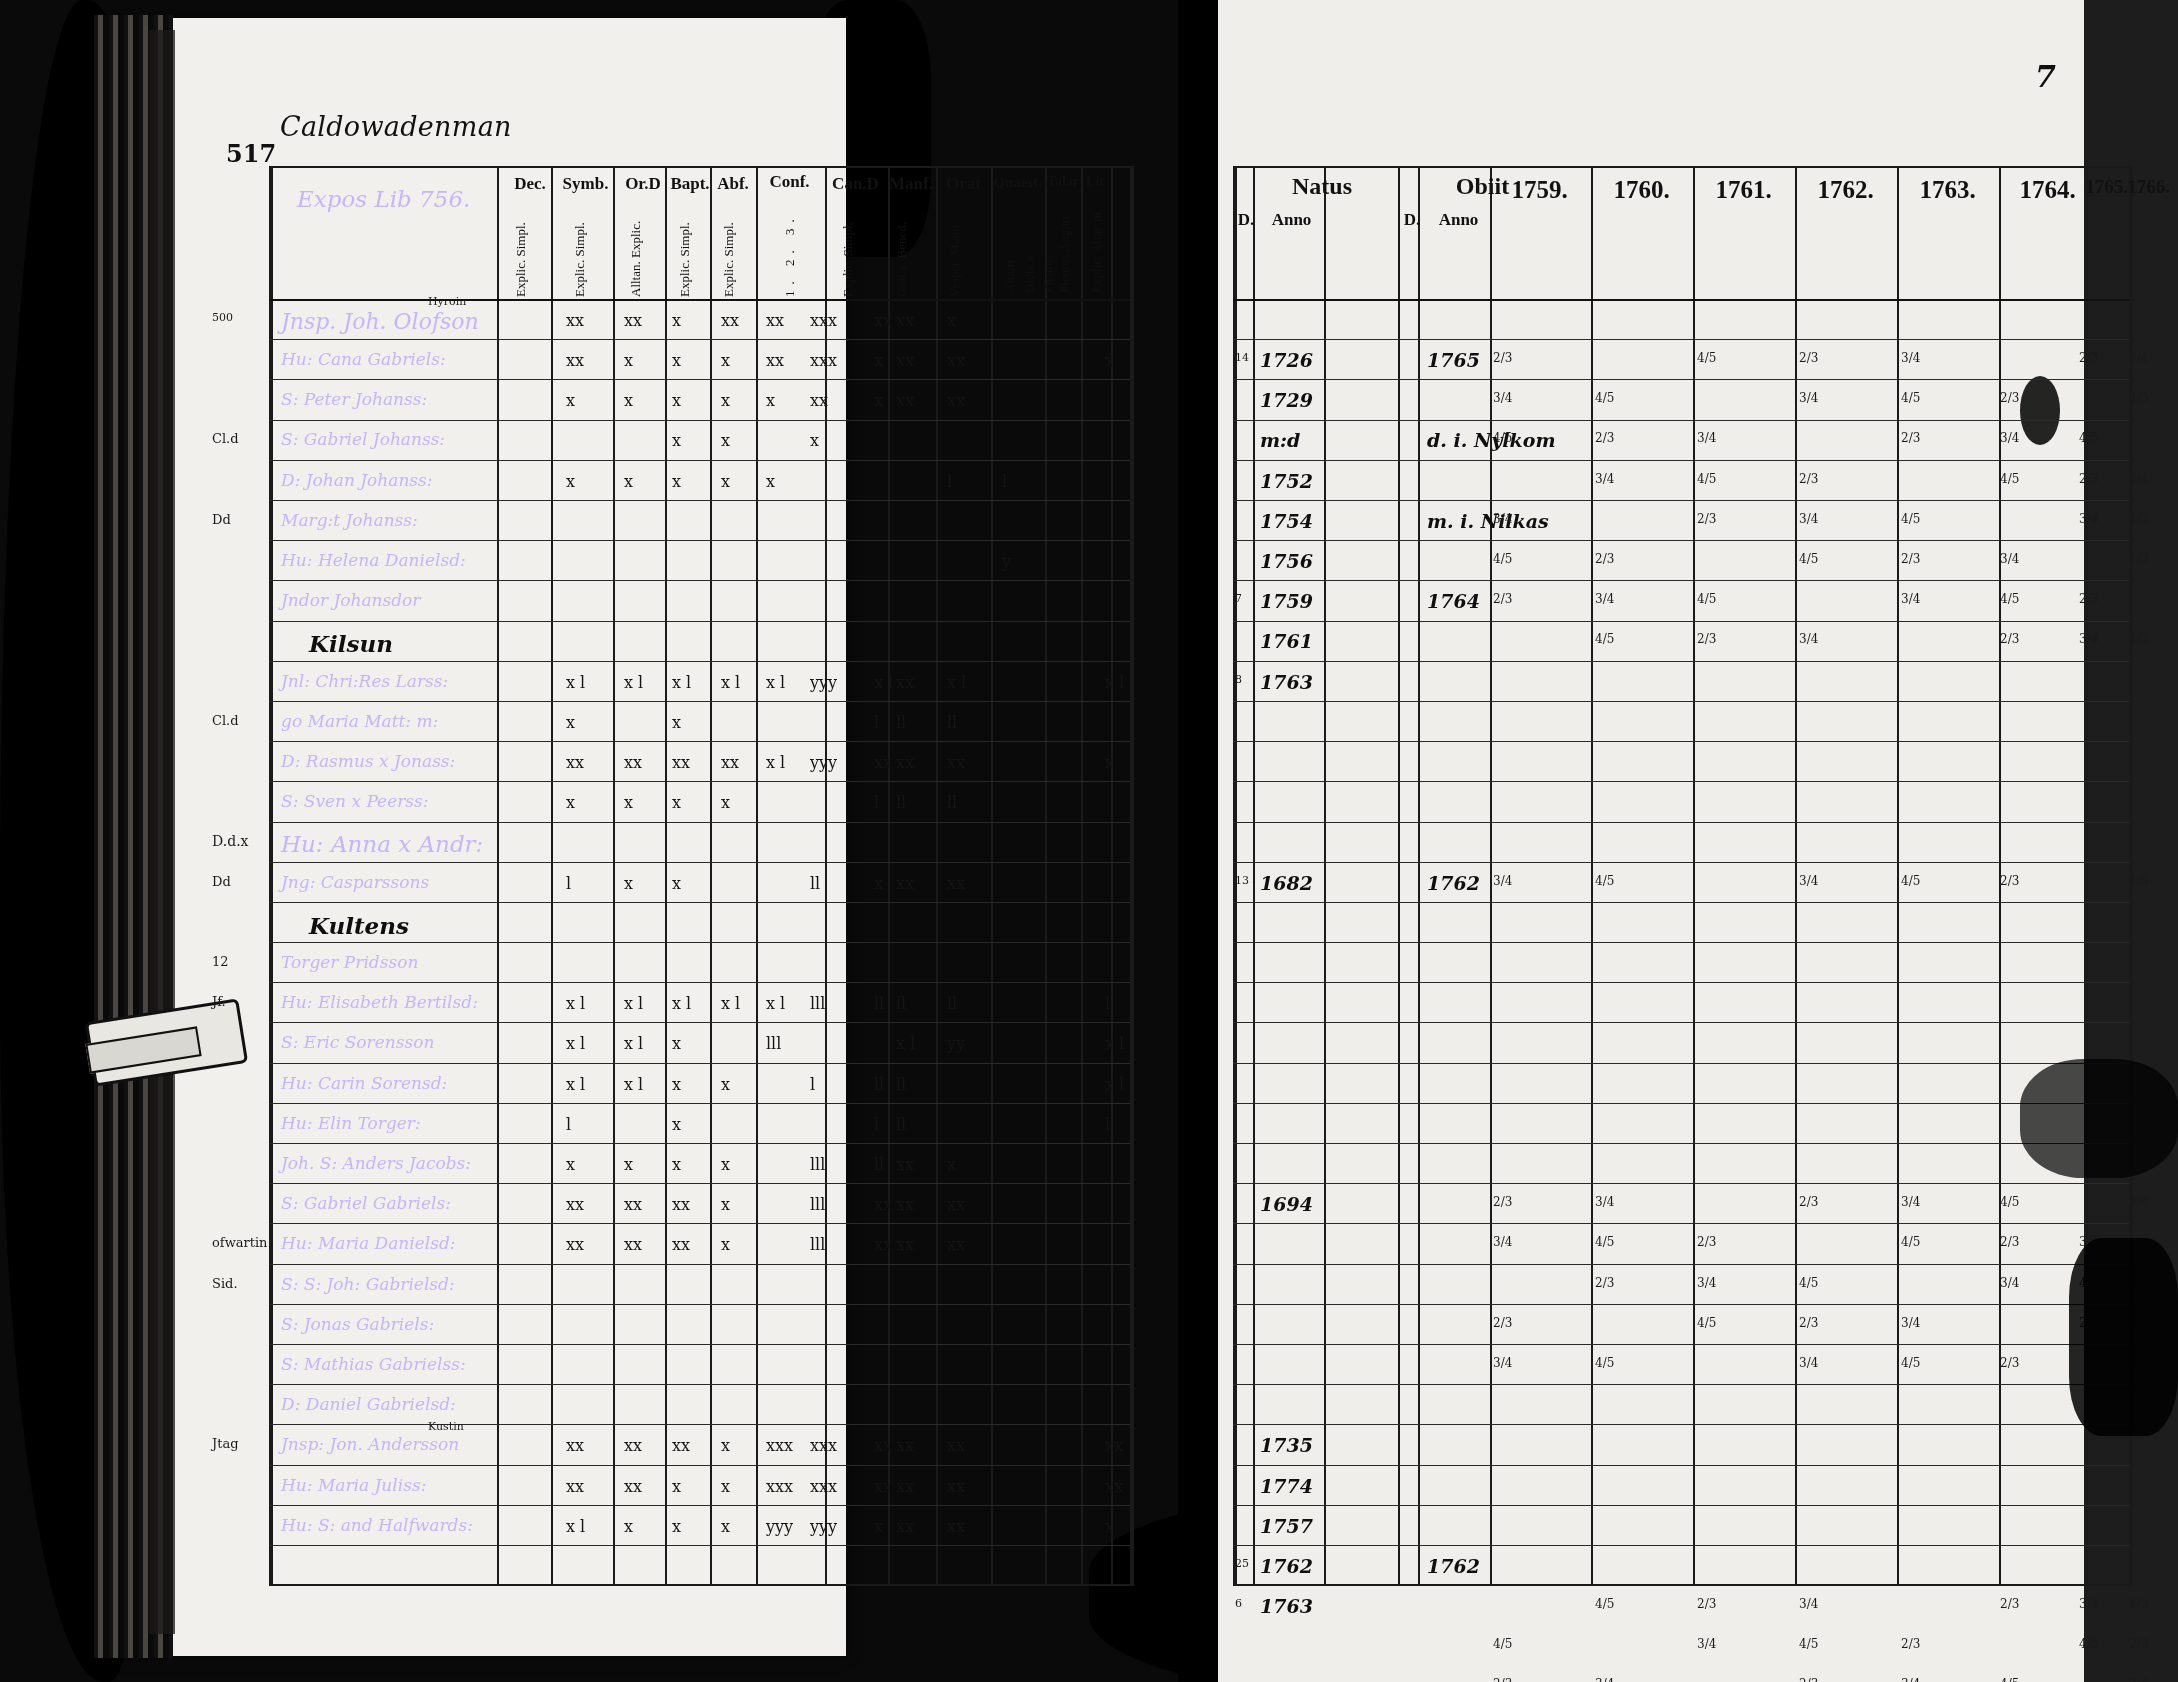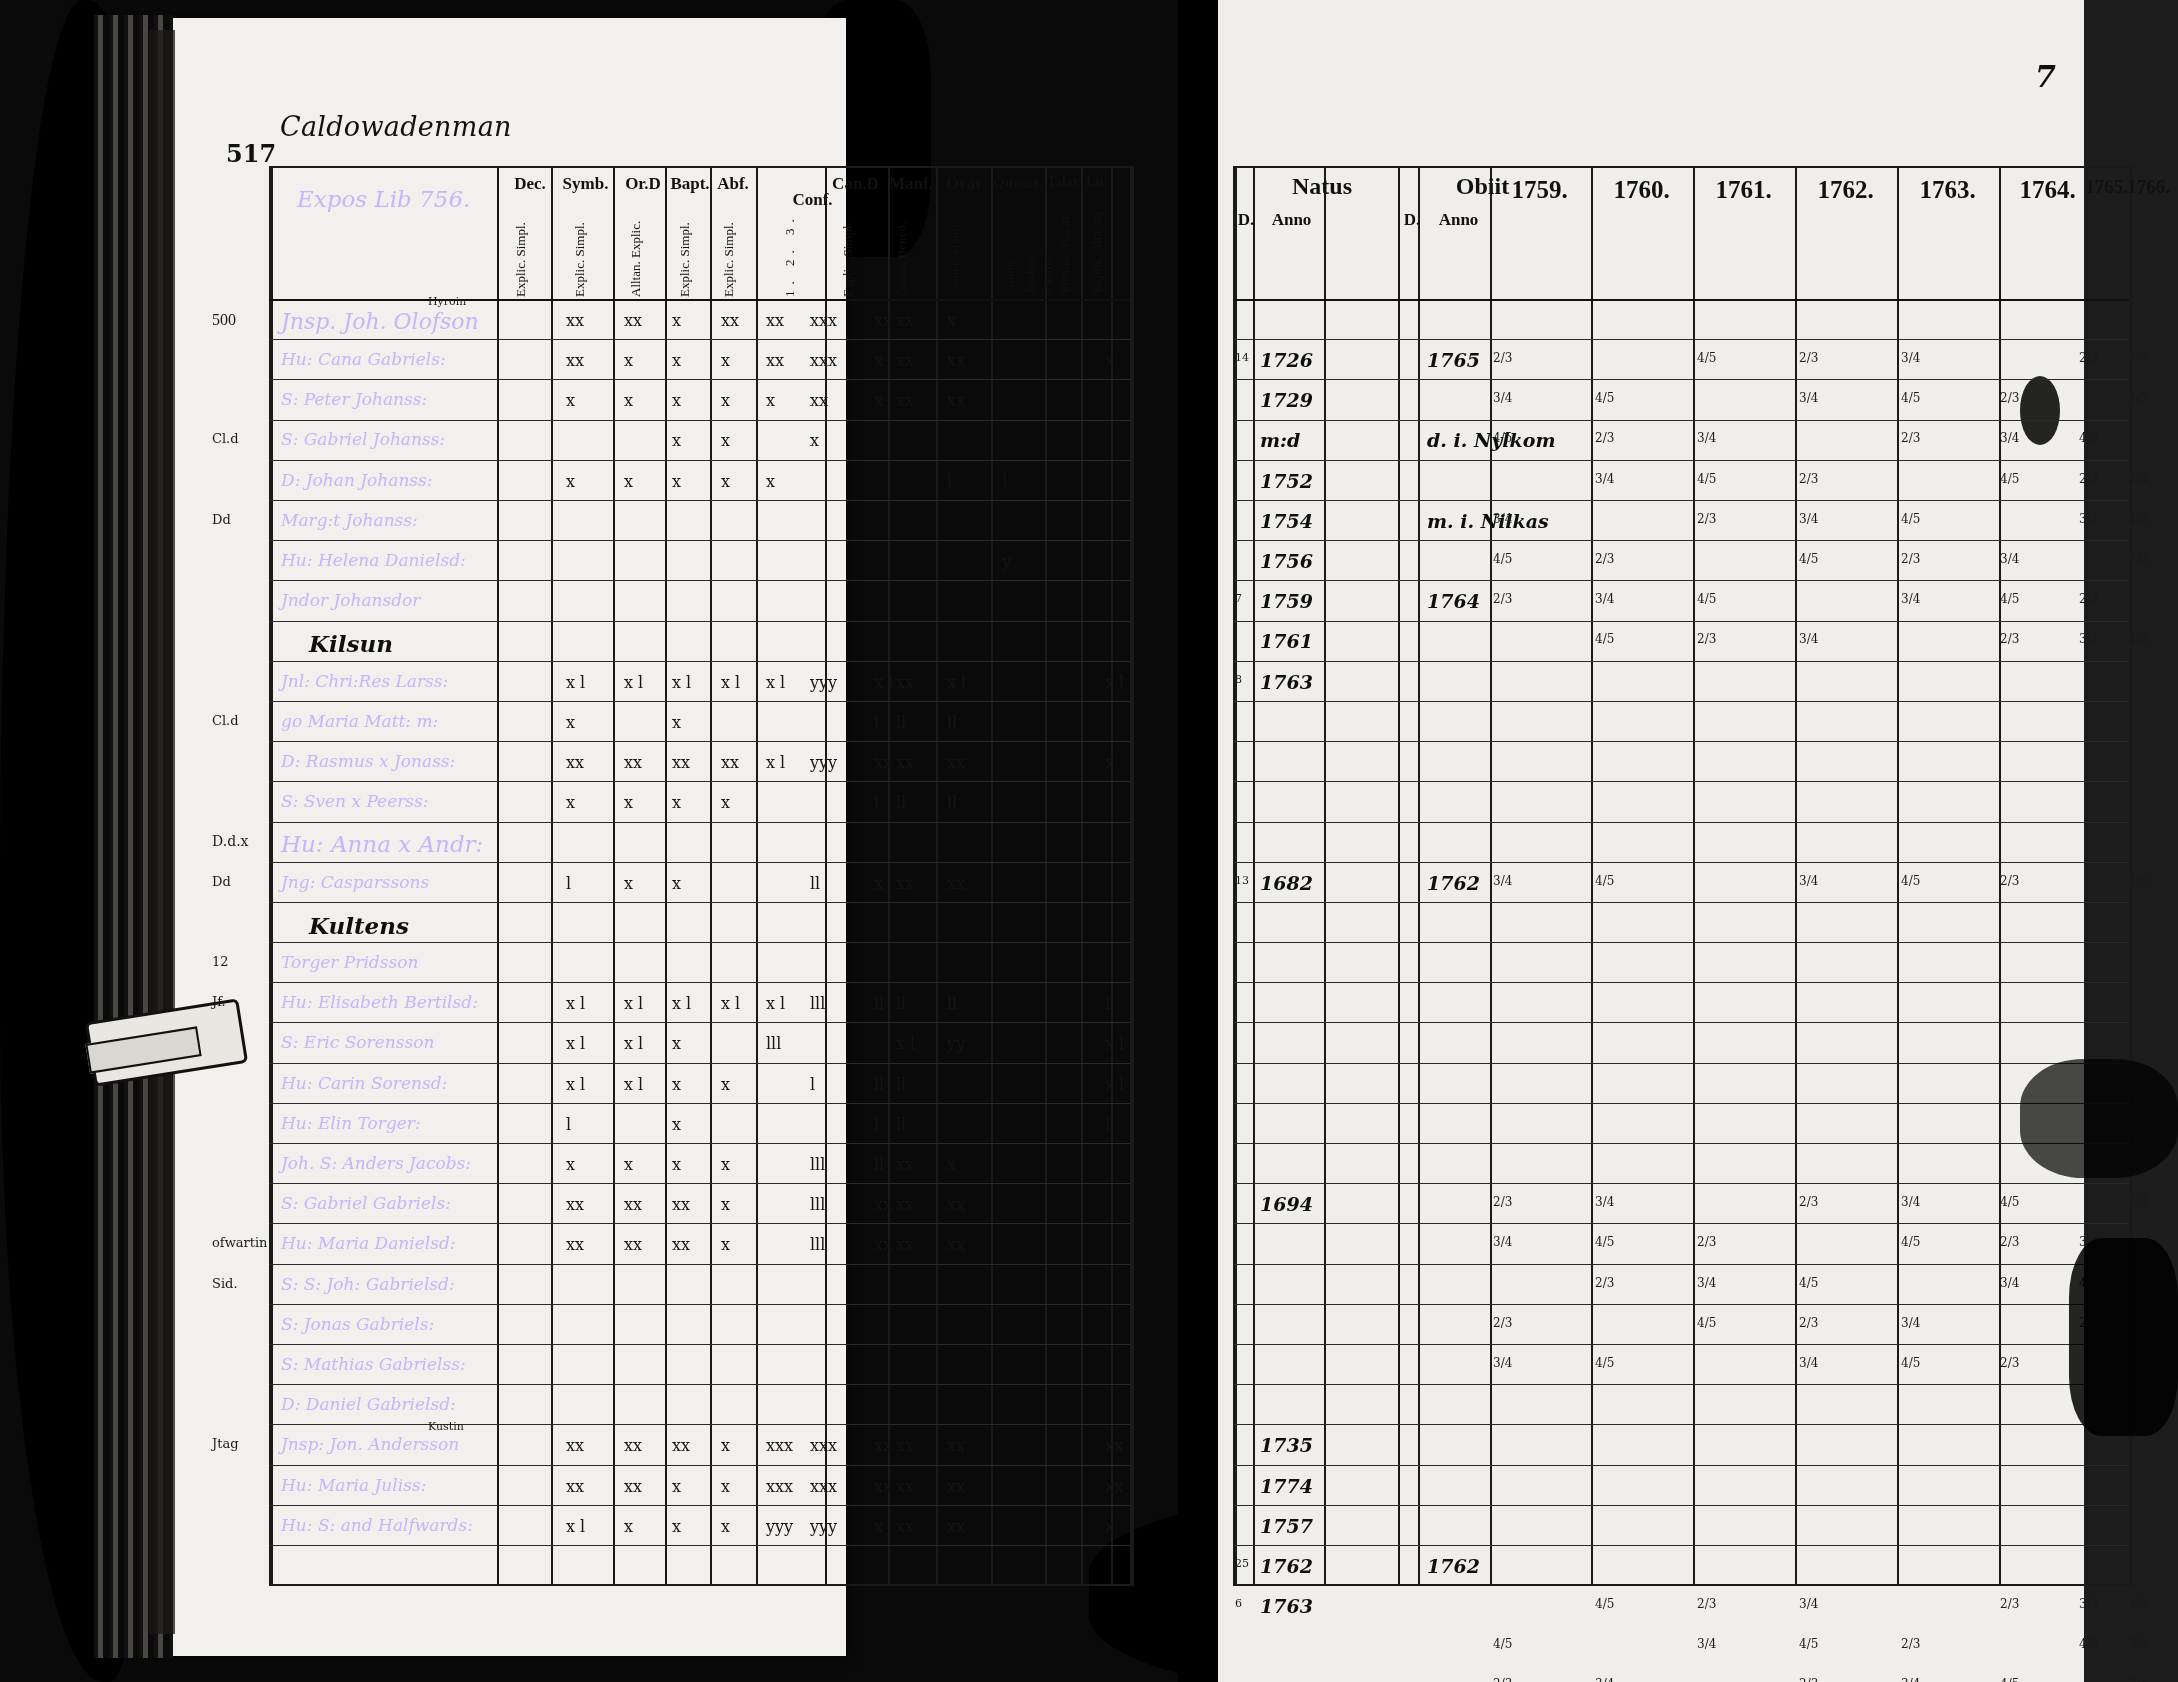--- a/index.html
+++ b/index.html
@@ -91,21 +91,21 @@
     <div class="vline" style="left:810px;"></div>
     <div class="vline" style="left:840px;"></div>
     <div class="vline" style="left:859px;"></div>
   </div>
 
   <div class="colhdr" style="left:505px;top:174px;width:50px;">Dec.</div>
   <div class="colhdr" style="left:556px;top:174px;width:59px;">Symb.</div>
   <div class="colhdr" style="left:616px;top:174px;width:54px;">Or.D</div>
   <div class="colhdr" style="left:666px;top:174px;width:48px;">Bapt.</div>
   <div class="colhdr" style="left:710px;top:174px;width:46px;">Abf.</div>
-  <div class="colhdr" style="left:756px;top:190px;width:67px;margin-left:23px;">Conf.</div>
+  <div class="colhdr" style="left:756px;top:172px;width:67px;">Conf.</div>
   <div class="colhdr" style="left:825px;top:174px;width:61px;">Can.D</div>
   <div class="colhdr" style="left:887px;top:174px;width:48px;">Manf.</div>
   <div class="colhdr" style="left:937px;top:174px;width:53px;">Orat</div>
   <div class="colhdr" style="left:990px;top:174px;width:55px;font-size:15px;">Quaest.</div>
   <div class="colhdr" style="left:1045px;top:174px;width:36px;font-size:14px;">Talar</div>
   <div class="colhdr" style="left:1081px;top:174px;width:28px;font-size:14px;">Lit</div>
 
   <div class="colsub" style="left:513px;top:198px;height:99px;">Explic. Simpl.</div>
   <div class="colsub" style="left:572px;top:198px;height:99px;">Explic. Simpl.</div>
   <div class="colsub" style="left:628px;top:198px;height:99px;">Alltan. Explic.</div>
@@ -149,21 +149,21 @@
       <div class="hline" style="position:absolute;left:269px;top:1183px;width:861px;"></div>
       <div class="hline" style="position:absolute;left:269px;top:1223px;width:861px;"></div>
       <div class="hline" style="position:absolute;left:269px;top:1264px;width:861px;"></div>
       <div class="hline" style="position:absolute;left:269px;top:1304px;width:861px;"></div>
       <div class="hline" style="position:absolute;left:269px;top:1344px;width:861px;"></div>
       <div class="hline" style="position:absolute;left:269px;top:1384px;width:861px;"></div>
       <div class="hline" style="position:absolute;left:269px;top:1424px;width:861px;"></div>
       <div class="hline" style="position:absolute;left:269px;top:1465px;width:861px;"></div>
       <div class="hline" style="position:absolute;left:269px;top:1505px;width:861px;"></div>
       <div class="hline" style="position:absolute;left:269px;top:1545px;width:861px;"></div>
-      <div class="tiny" style="left:212px;top:311px;font-size:16px;font-family:Liberation Serif, serif;">500</div>
+      <div class="tiny" style="left:212px;top:311px;font-size:11px;">500</div>
       <div class="tiny" style="left:428px;top:295px;font-size:11px;">Hyroin</div>
       <div class="hw" style="left:281px;top:309px;font-size:22px;">Jnsp. Joh. Olofson</div>
       <div class="mark" style="left:566px;top:311px;">xx</div>
       <div class="mark" style="left:624px;top:311px;">xx</div>
       <div class="mark" style="left:672px;top:311px;">x</div>
       <div class="mark" style="left:721px;top:311px;">xx</div>
       <div class="mark" style="left:766px;top:311px;">xx</div>
       <div class="mark" style="left:810px;top:311px;">xxx</div>
       <div class="mark" style="left:874px;top:311px;">xx</div>
       <div class="mark" style="left:896px;top:311px;">xx</div>

